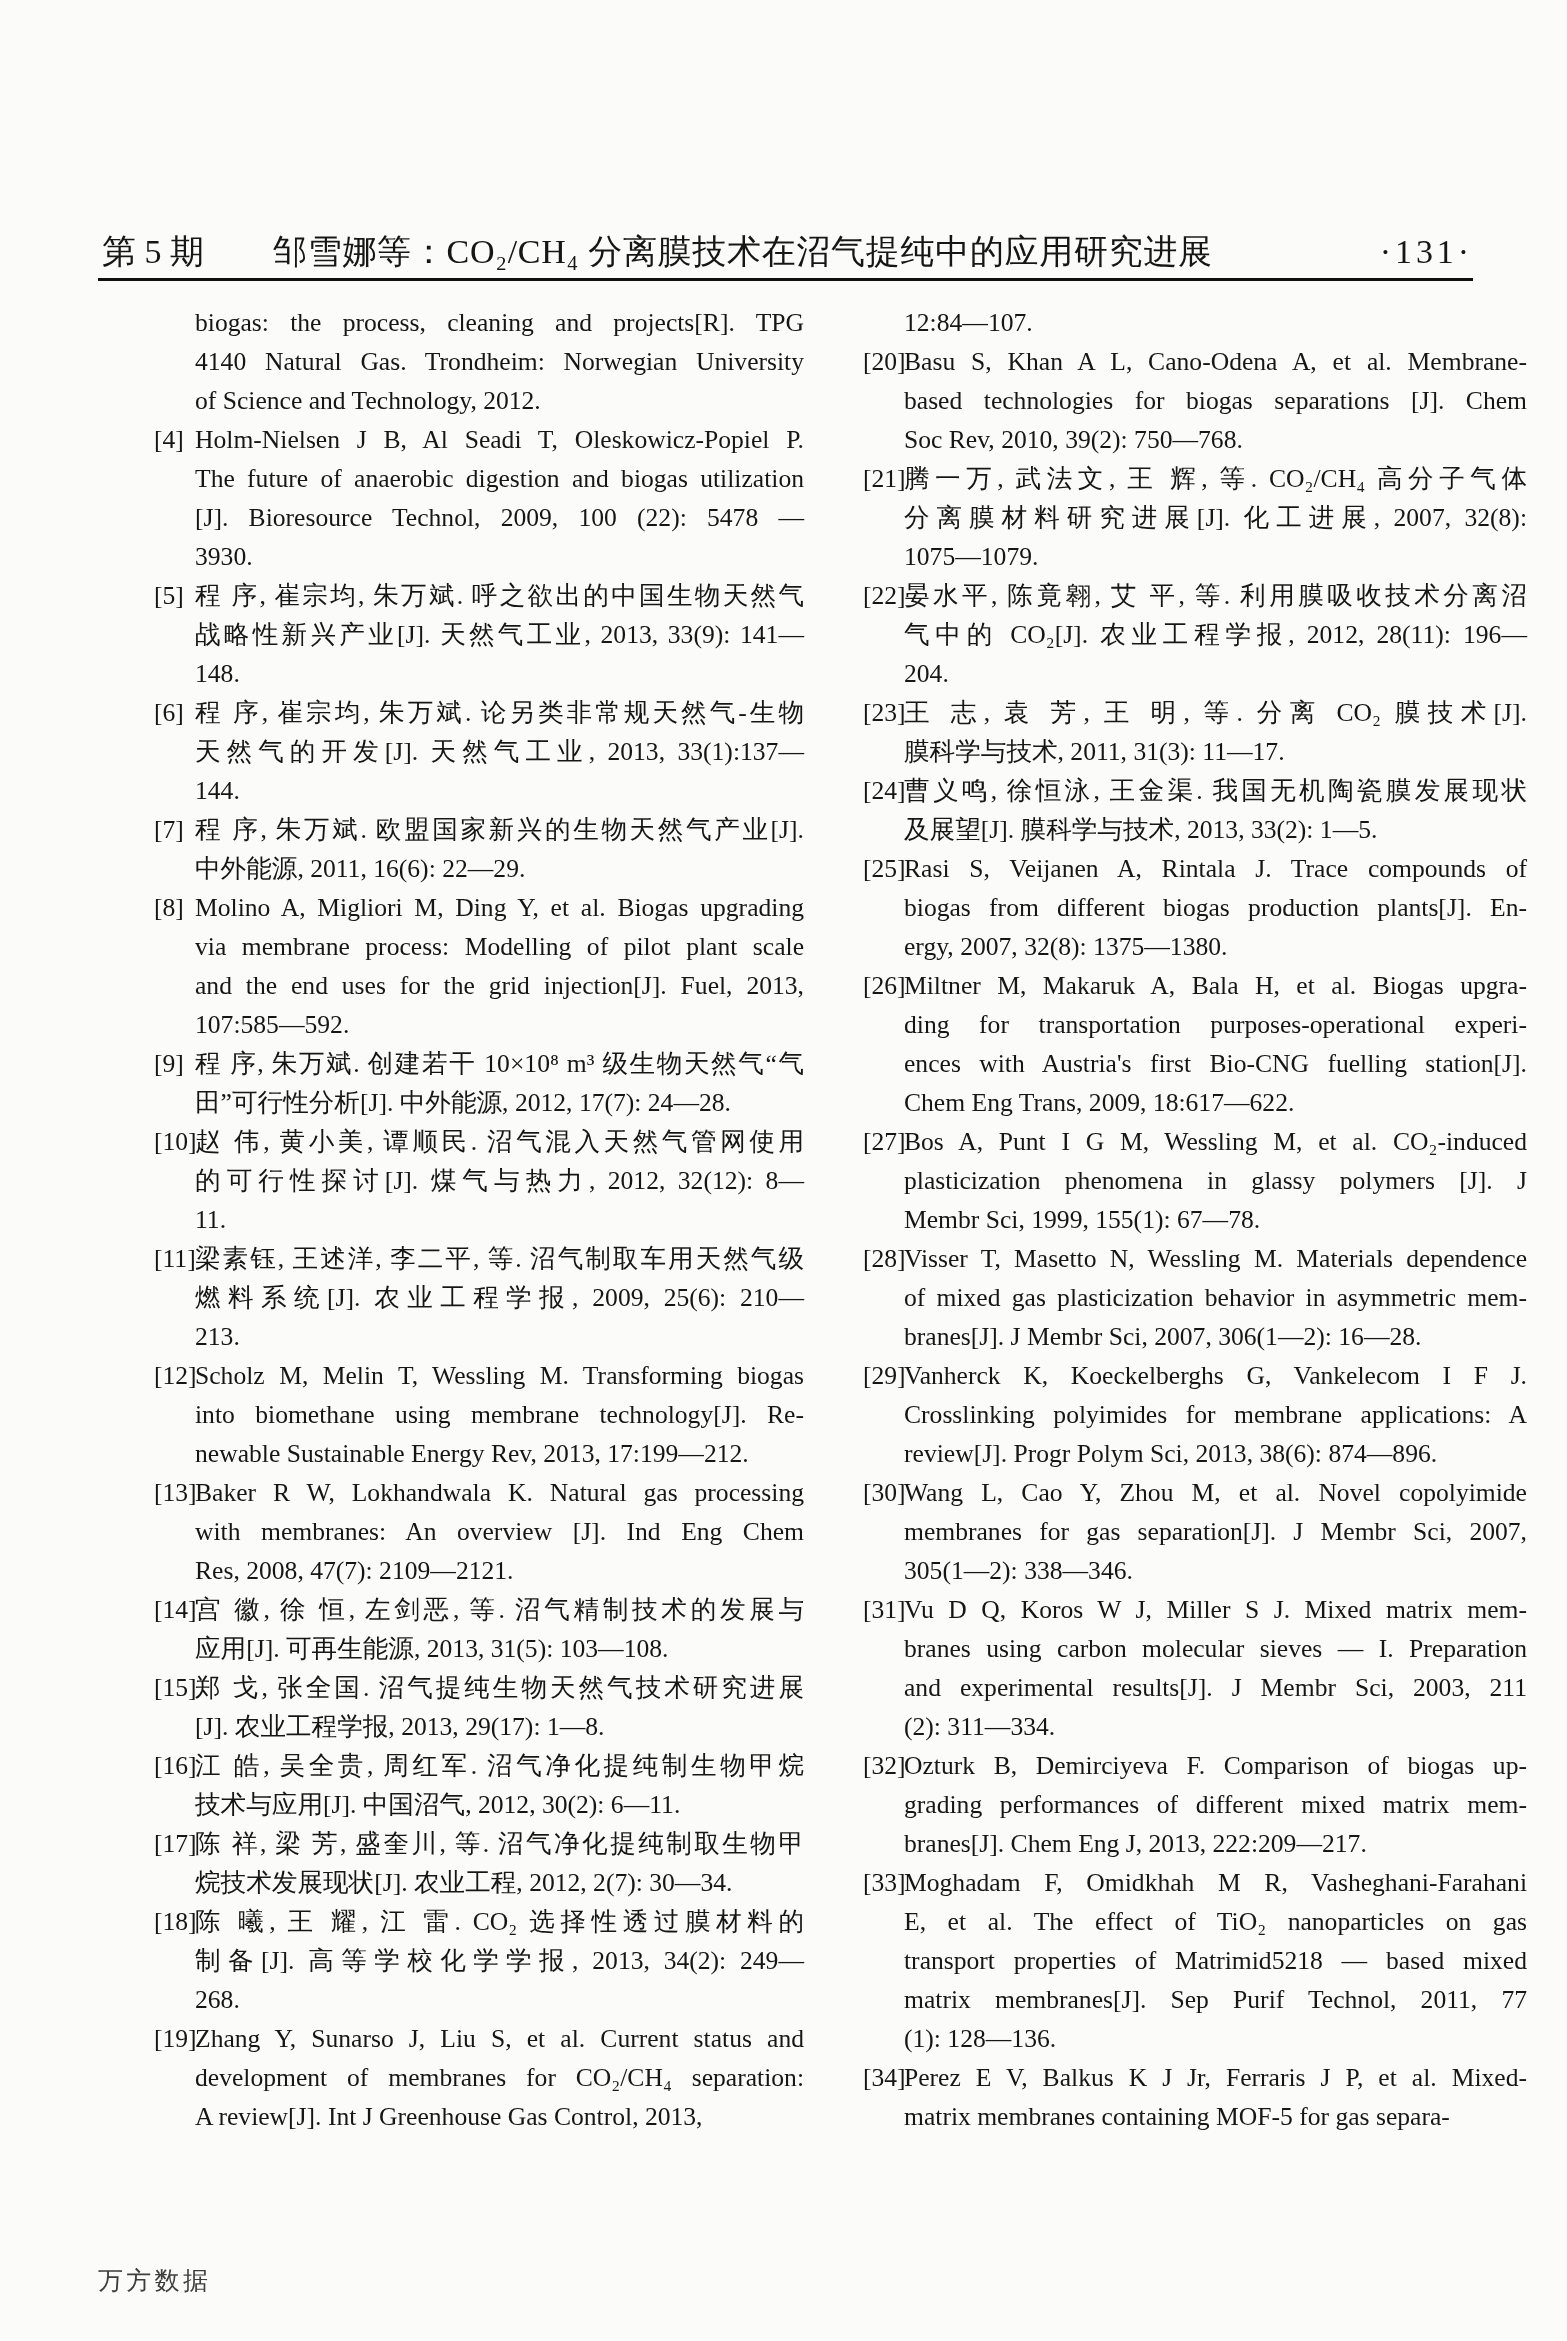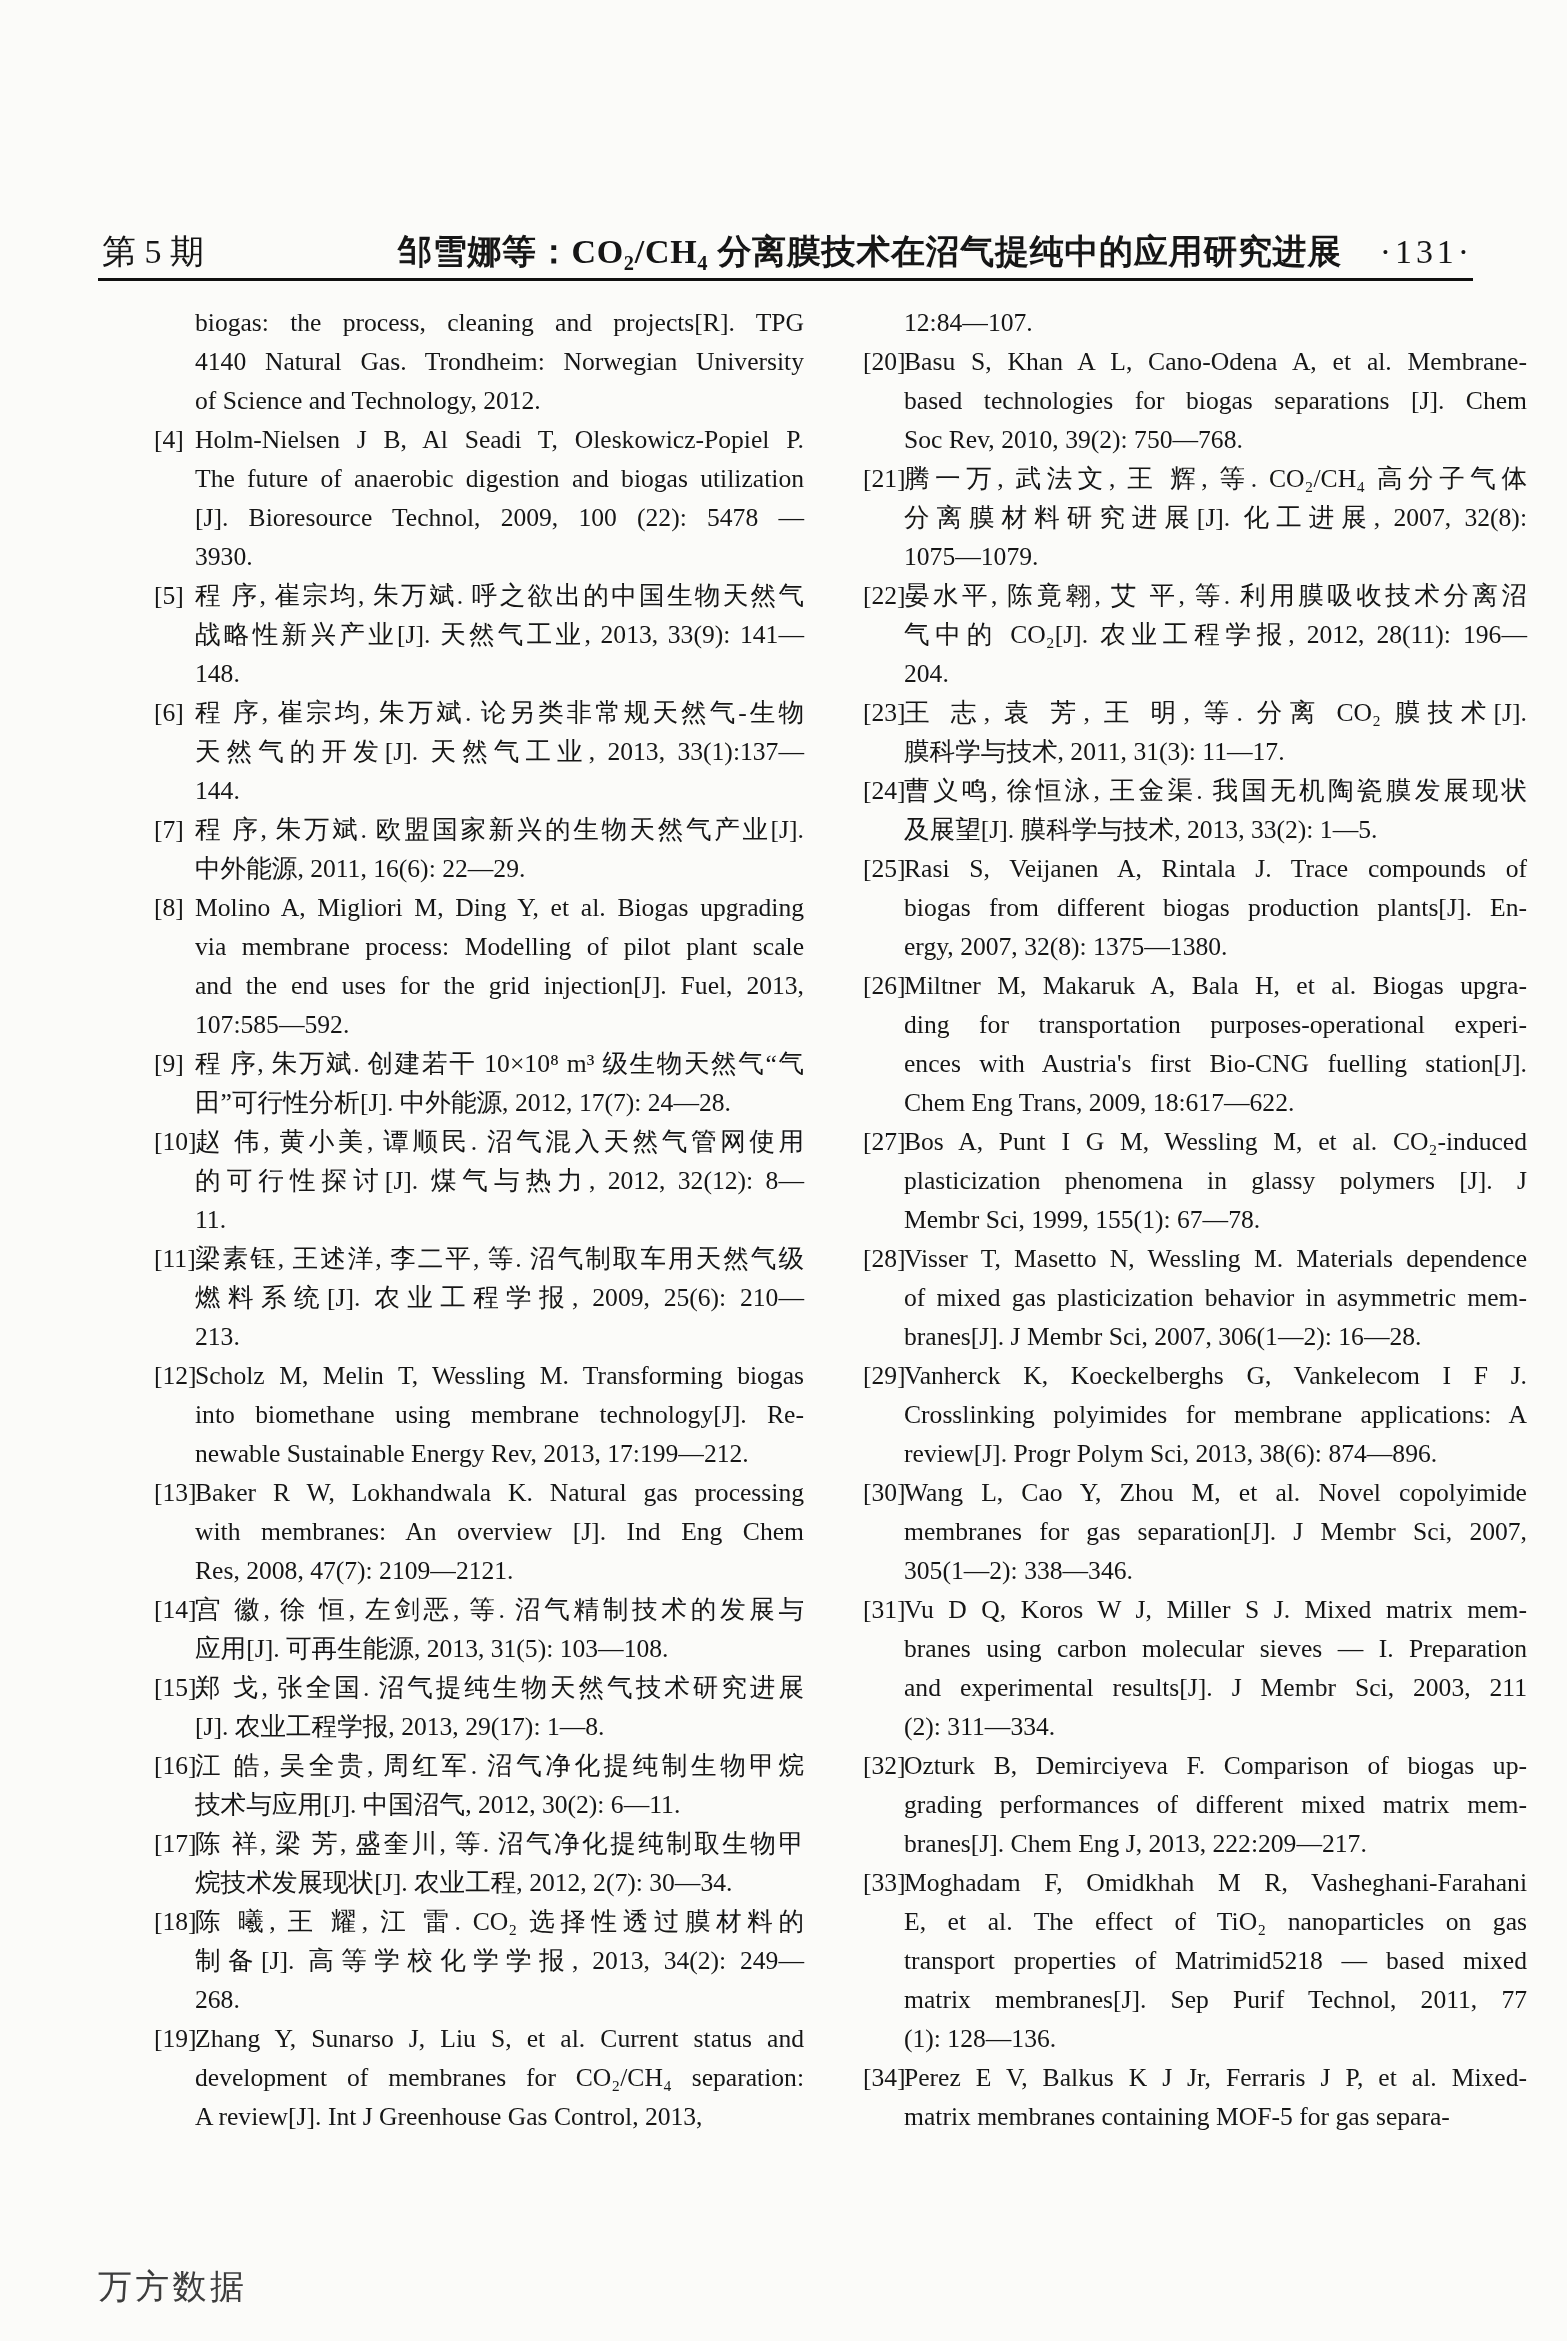--- a/index.html
+++ b/index.html
@@ -9,21 +9,21 @@
     font-family:"Liberation Serif","DejaVu Serif",serif;
   }
   .page{position:absolute;inset:0;}
   
   .running-head{
     position:absolute;left:102px;right:95px;top:228px;height:41px;
     display:flex;align-items:flex-end;justify-content:space-between;
     font-size:34px;line-height:34px;white-space:nowrap;
   }
   .running-head .issue{min-width:171px;}
-  .running-head .title{flex:1;text-align:right;letter-spacing:0.7px;font-weight:bold;}
+  .running-head .title{flex:1;text-align:left;letter-spacing:0.7px;}
   .running-head .pageno{min-width:131px;text-align:right;letter-spacing:3.9px;margin-top:20px;}
   .head-rule{
     position:absolute;left:98px;right:95px;top:278px;height:0;
     border-top:3.9px solid #101010;
   }
   
   .columns{
     position:absolute;left:118px;top:303px;
     display:flex;gap:23px;
   }
@@ -37,21 +37,21 @@
   }
   .ref-body{flex:1;min-width:0;}
   .ref-line{
     font-size:25.6px;line-height:39px;
     text-align:justify;text-align-last:justify;
   }
   .ref-line.last{text-align-last:left;}
   
   .watermark{
     position:absolute;left:98px;top:2264px;
-    font-size:34px;color:#3d3d3d;letter-spacing:3.3px;
+    font-size:25px;color:#3d3d3d;letter-spacing:3.3px;
     font-family:"Liberation Serif","DejaVu Serif",serif;
   }
 </style>
 </head>
 <body>
 
 <div class="page">
 
   <div class="running-head">
     <span class="issue">第 5 期</span>

